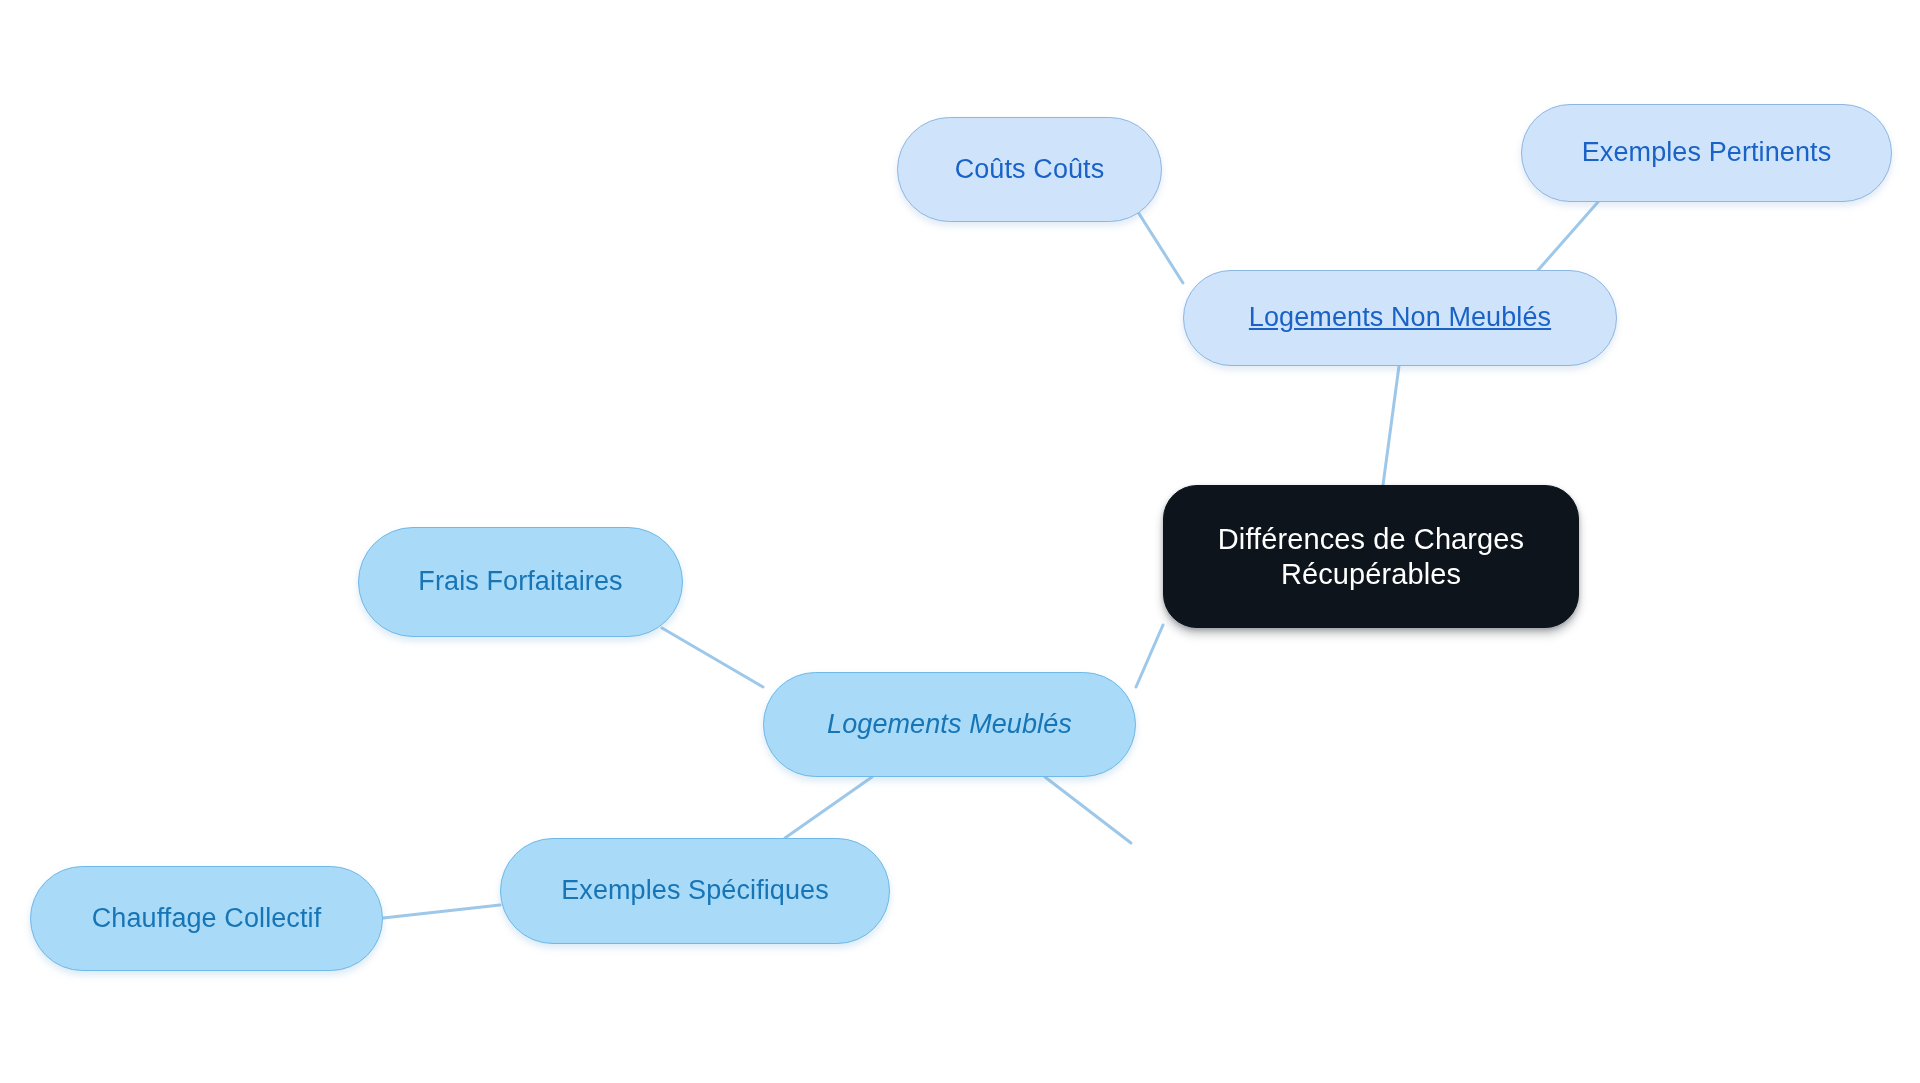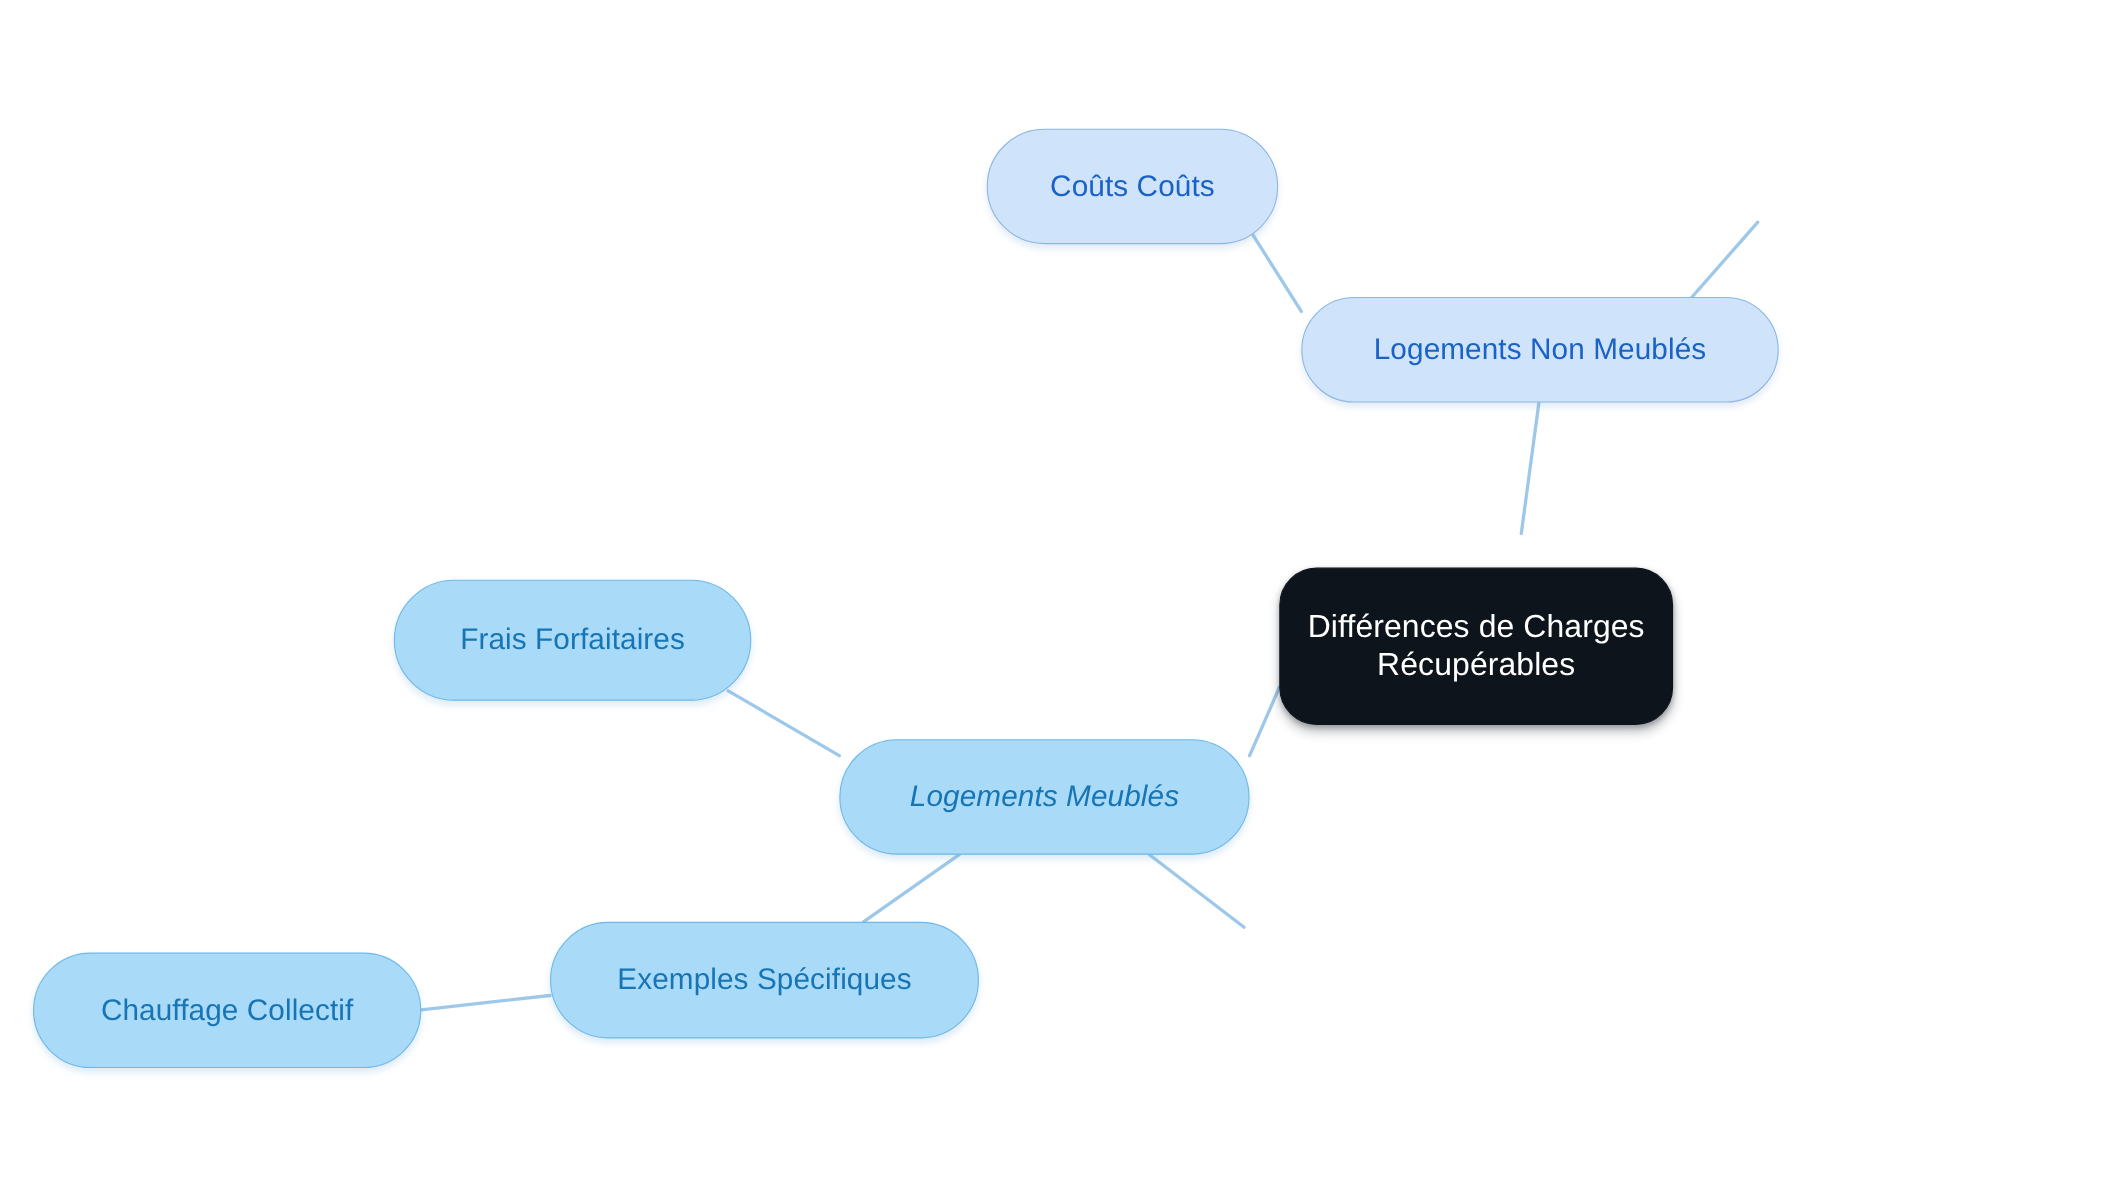--- a/index.html
+++ b/index.html
@@ -85,33 +85,36 @@
       <line x1="1383" y1="485" x2="1399" y2="366" stroke="#9dc8ea" stroke-width="3" stroke-linecap="round"></line>
       <line x1="1183" y1="283" x2="1138" y2="212" stroke="#9dc8ea" stroke-width="3" stroke-linecap="round"></line>
       <line x1="1525" y1="285" x2="1598" y2="202" stroke="#9dc8ea" stroke-width="3" stroke-linecap="round"></line>
       <line x1="1163" y1="625" x2="1136" y2="687" stroke="#9dc8ea" stroke-width="3" stroke-linecap="round"></line>
       <line x1="763" y1="687" x2="662" y2="628" stroke="#9dc8ea" stroke-width="3" stroke-linecap="round"></line>
       <line x1="872" y1="777" x2="785" y2="838" stroke="#9dc8ea" stroke-width="3" stroke-linecap="round"></line>
       <line x1="1045" y1="777" x2="1131" y2="843" stroke="#9dc8ea" stroke-width="3" stroke-linecap="round"></line>
       <line x1="500" y1="905" x2="383" y2="918" stroke="#9dc8ea" stroke-width="3" stroke-linecap="round"></line>
     </svg>
 
-  <div class="node root" style="left: 1163px; top: 485px; width: 358px; height: 143px; margin-top: 31px;">
+  <div class="node root" style="left: 1163px; top: 485px; width: 416px; height: 143px;">
     <span class="node-label">Différences de Charges
 Récupérables</span>
   </div>
 
-  <div class="node pale" style="left: 1183px; top: 270px; width: 434px; height: 96px;">
+  <div class="node pale" style="left: 1183px; top: 270px; width: 434px; height: 96px; text-decoration: underline;">
     <span class="node-label">Logements Non Meublés</span>
   </div>
 
   <div class="node pale" style="left: 897px; top: 117px; width: 265px; height: 105px;">
     <span class="node-label">Coûts Coûts</span>
   </div>
 
+  <div class="node pale" style="left: 1521px; top: 104px; width: 371px; height: 98px;">
+    <span class="node-label">Exemples Pertinents</span>
+  </div>
 
   <div class="node sky" style="left: 763px; top: 672px; width: 373px; height: 105px; font-style: italic;">
     <span class="node-label">Logements Meublés</span>
   </div>
 
   <div class="node sky" style="left: 358px; top: 527px; width: 325px; height: 110px;">
     <span class="node-label">Frais Forfaitaires</span>
   </div>
 
   <div class="node sky" style="left: 500px; top: 838px; width: 390px; height: 106px;">

